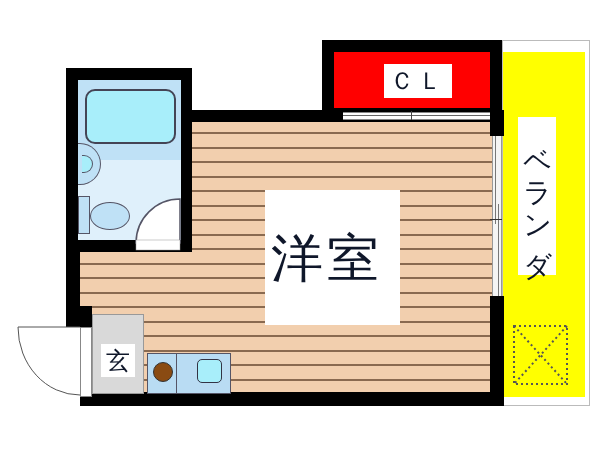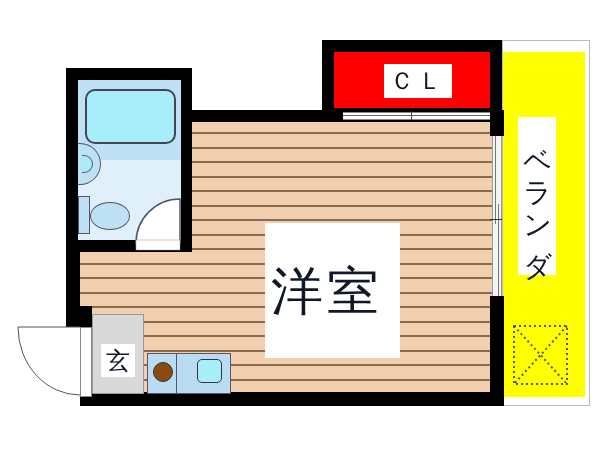--- a/index.html
+++ b/index.html
@@ -78,15 +78,15 @@
 <div class="abs" style="left:80px; top:327px; width:12px; height:70px; background:#fff; border:1px solid #888;"></div>
 <svg width="600" height="450" style="pointer-events:none;">
   <path d="M80 327 L 18 327 A 62 68 0 0 0 80 395" fill="#fff" stroke="#555" stroke-width="1"></path>
 </svg>
 
 <div class="abs" style="left:147px; top:353px; width:84px; height:41px; background:#b9dcf3; border:1px solid #556;"></div>
 <div class="abs" style="left:176px; top:353px; width:1px; height:41px; background:#556;"></div>
 <div class="abs" style="left:153px; top:362px; width:20px; height:20px; background:#8a4b12; border:1px solid #333; border-radius:50%;"></div>
 <div class="abs" style="left:197px; top:359px; width:25px; height:24px; background:#a8eefa; border:1.5px solid #334; border-radius:5px;"></div>
 
-<div class="abs label-box" style="left:265px; top:190px; width:135px; height:135px; flex-direction:column; align-items:flex-start; padding-left:6px;margin-top:33px;">
+<div class="abs label-box" style="left:265px; top:190px; width:135px; height:135px; flex-direction:column; align-items:flex-start; padding-left:6px;">
   <span style="font-size:52px; line-height:62px; letter-spacing:4px;">洋室</span>
 </div>
 
 </body></html>

